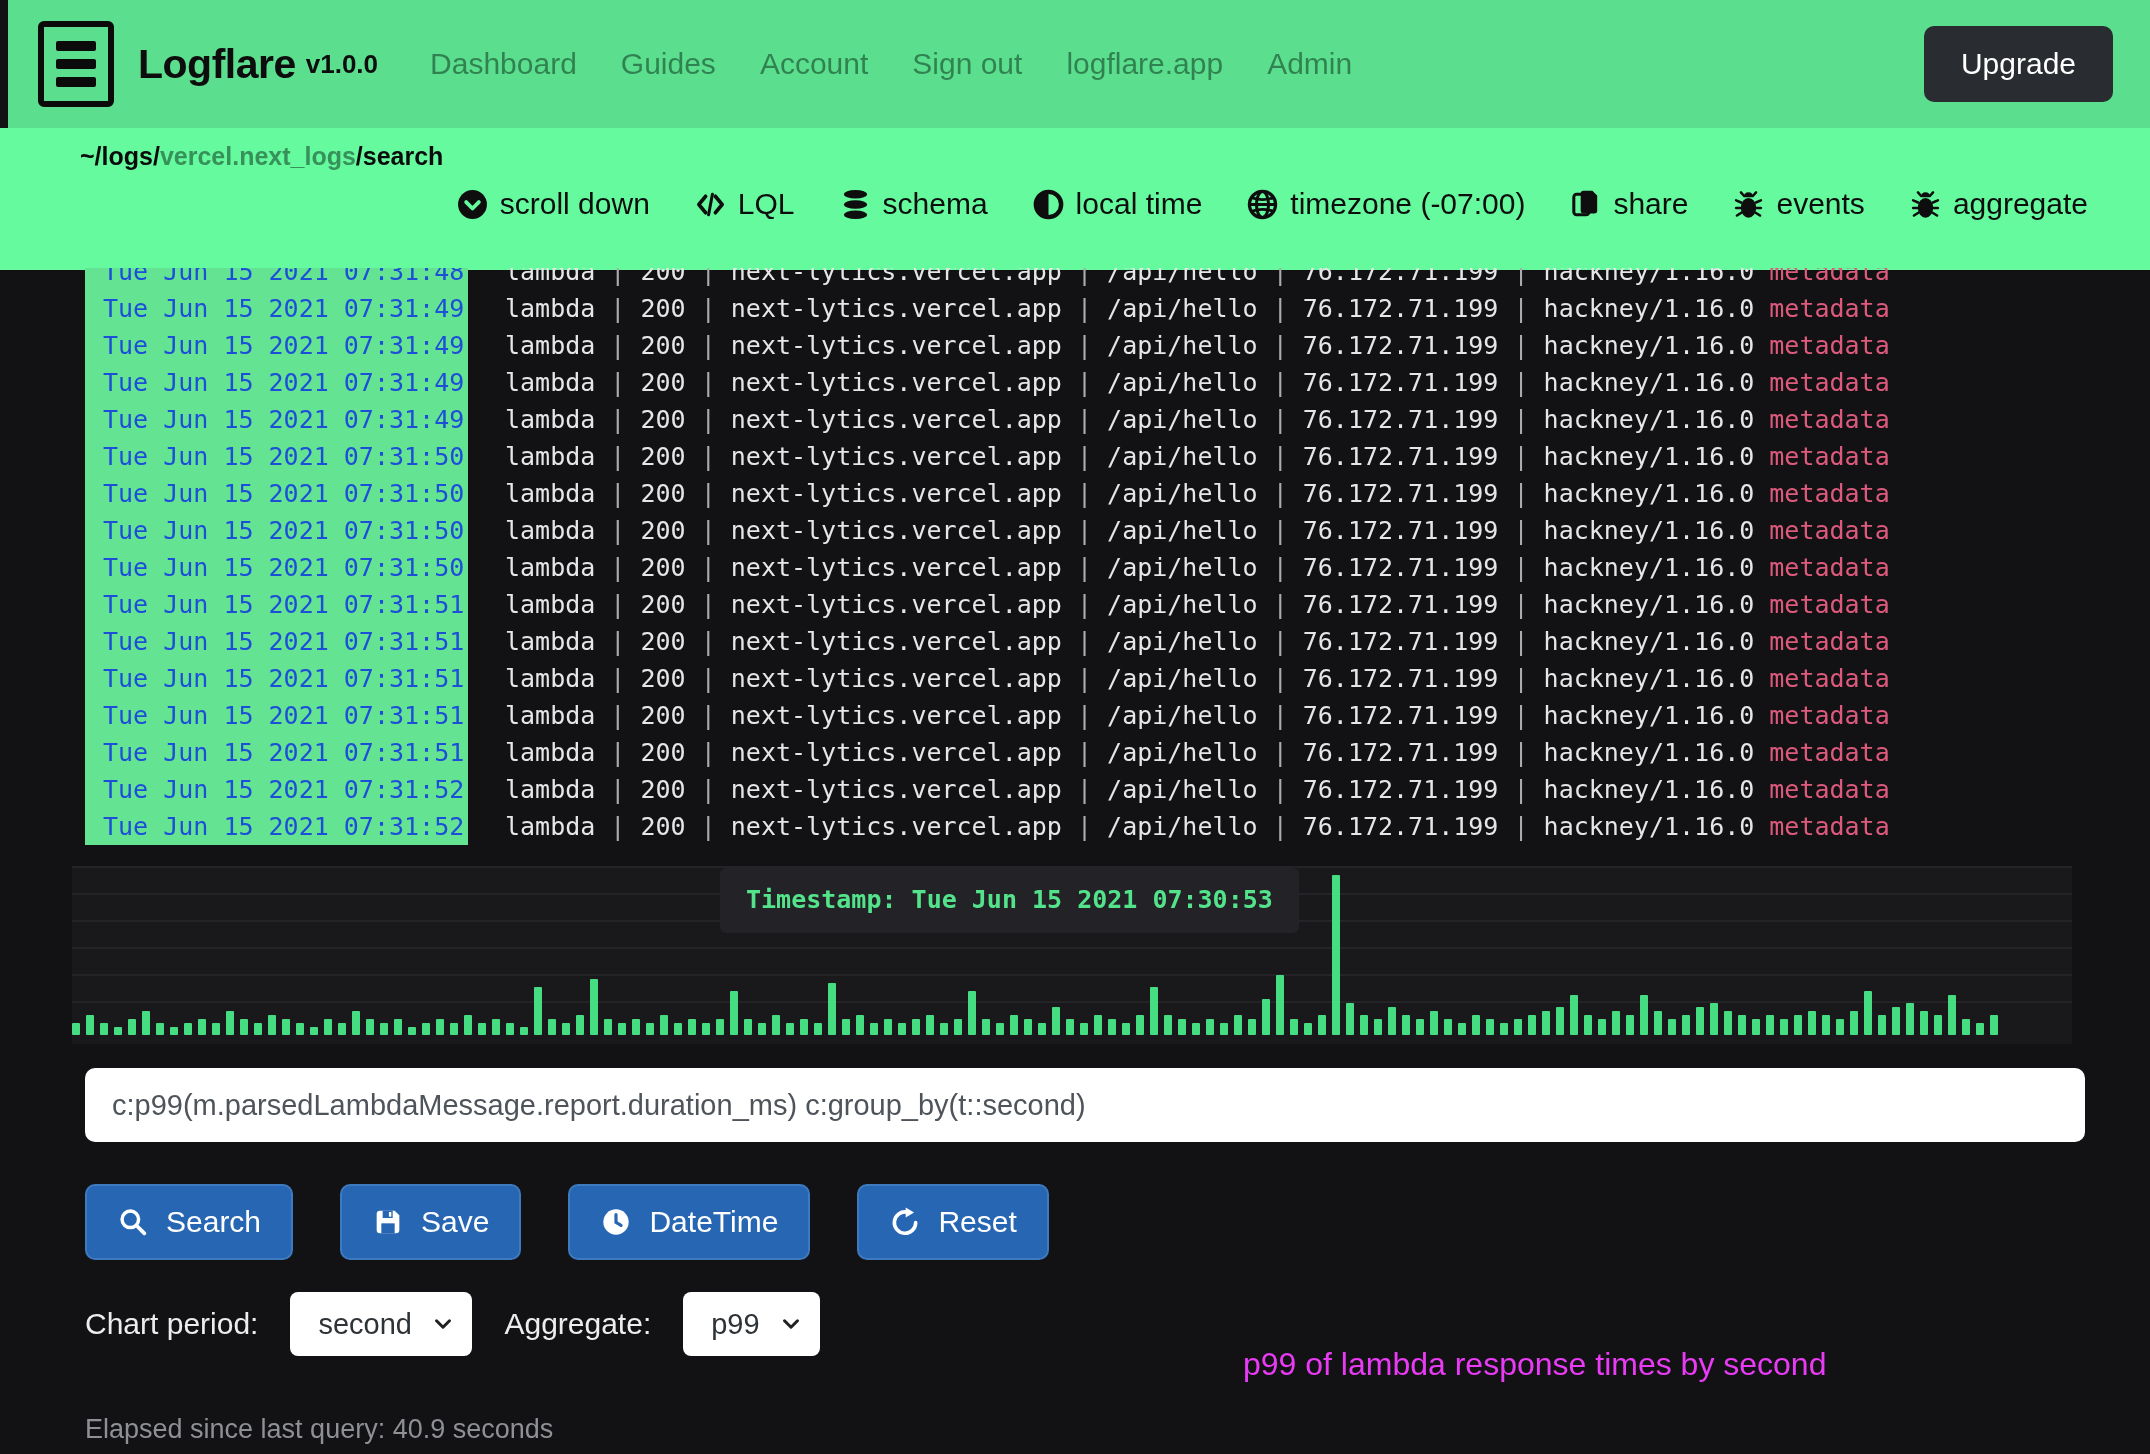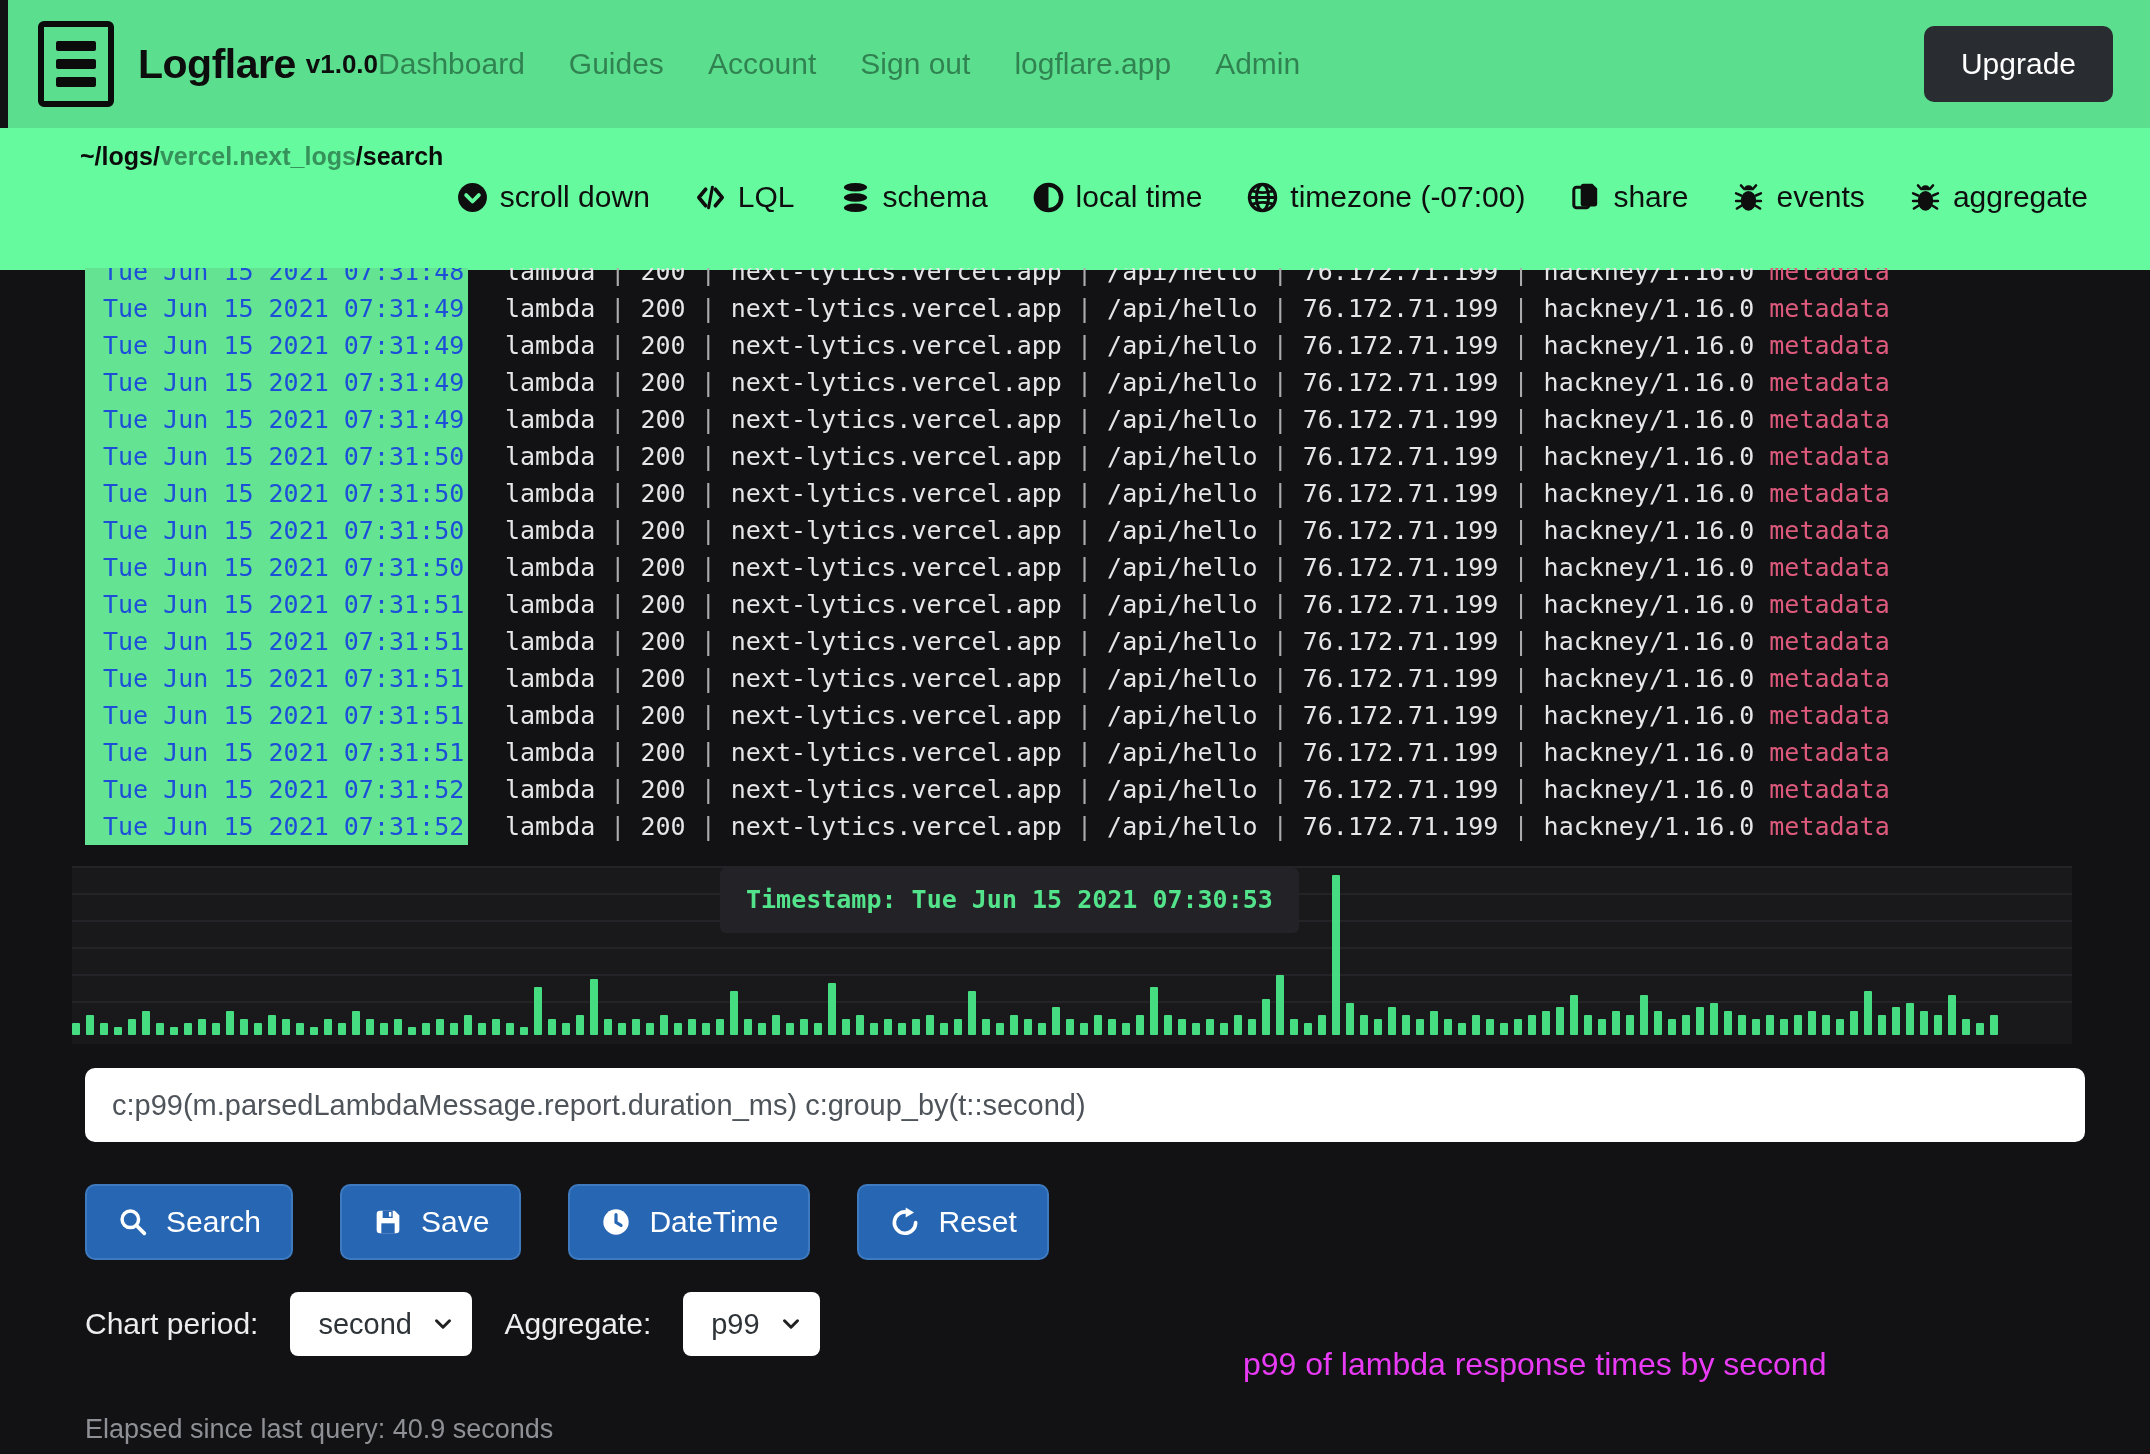--- a/index.html
+++ b/index.html
@@ -15,35 +15,35 @@
     background:#5BDF8E; display:flex; align-items:center; padding:0 45px 0 30px;
   }
   .logo {
     width:76px; height:86px; border:6px solid #0b0b0b; border-radius:6px;
     display:flex; flex-direction:column; justify-content:center; align-items:center; gap:8px;
     background:transparent; flex:none;
   }
   .logo i { display:block; width:40px; height:10px; background:#0b0b0b; border-radius:2px; }
   .brand { margin-left:24px; font-size:41px; font-weight:700; color:#0d0d0d; letter-spacing:-0.5px; }
   .version { margin-left:10px; font-size:26px; font-weight:700; color:#0d0d0d; }
-  .nav-links { display:flex; gap:44px; align-items:center; }
+  .nav-links { margin-left:52px; display:flex; gap:44px; align-items:center; }
   .nav-links a { text-decoration:none; font-size:30px; color:rgba(0,25,10,0.47); }
   .upgrade-btn {
     margin-left:auto; height:76px; padding:0 37px; background:#292C30; color:#ffffff;
     font-size:30px; border:none; border-radius:10px; font-family:inherit; cursor:pointer;
   }
 
   
   .subheader {
     position:absolute; top:128px; left:0; width:2150px; height:142px;
     background:#65FA9E; padding:14px 62px 0 80px;
   }
   .breadcrumb { font-size:25px; font-weight:700; color:#0b0b0b; }
   .breadcrumb .src { color:#37915A; }
-  .tools { display:flex; justify-content:flex-end; align-items:center; gap:44px; margin-top:9px; }
+  .tools { display:flex; justify-content:flex-end; align-items:center; gap:44px; margin-top:16px; }
   .tool { display:flex; align-items:center; gap:11px; background:none; border:none;
           font-family:inherit; font-size:30px; color:#0e0e0e; cursor:pointer; }
   .tool svg { width:33px; height:33px; display:block; }
 
   
   .log-wrap { position:absolute; top:268px; left:85px; right:0; height:590px; overflow:hidden; }
   .log-inner { margin-top:-15px; }
   .log-row { display:flex; align-items:center; height:37px;
              font-family:"DejaVu Sans Mono", monospace; font-size:25px; white-space:pre; }
   .ts { width:383px; height:100%; background:#64E492; color:#1d4ed8;

